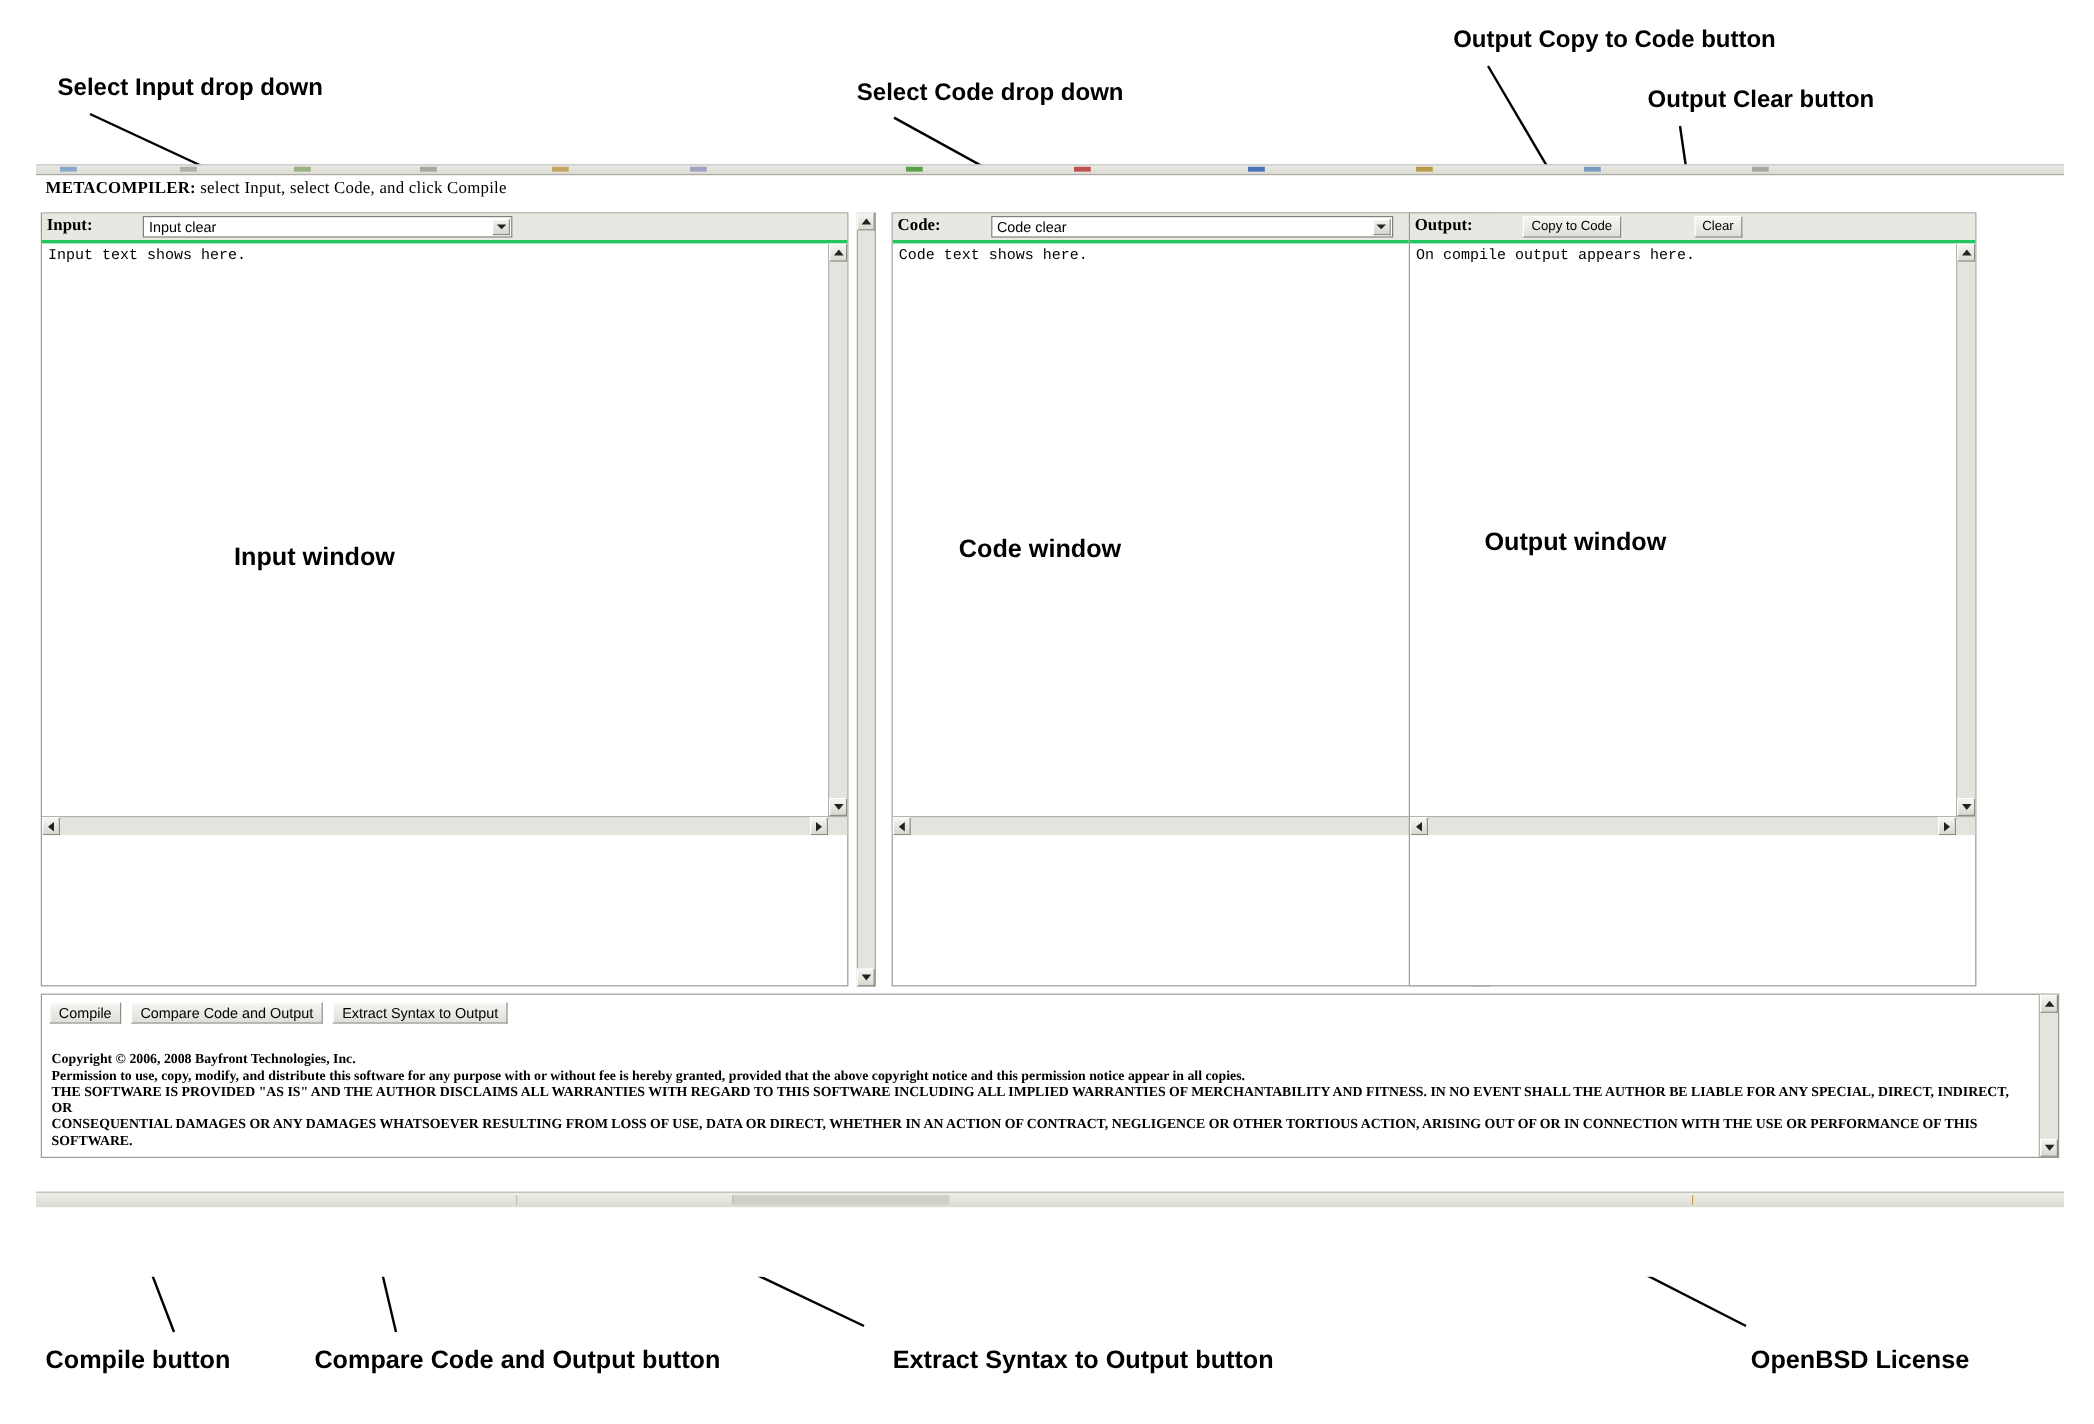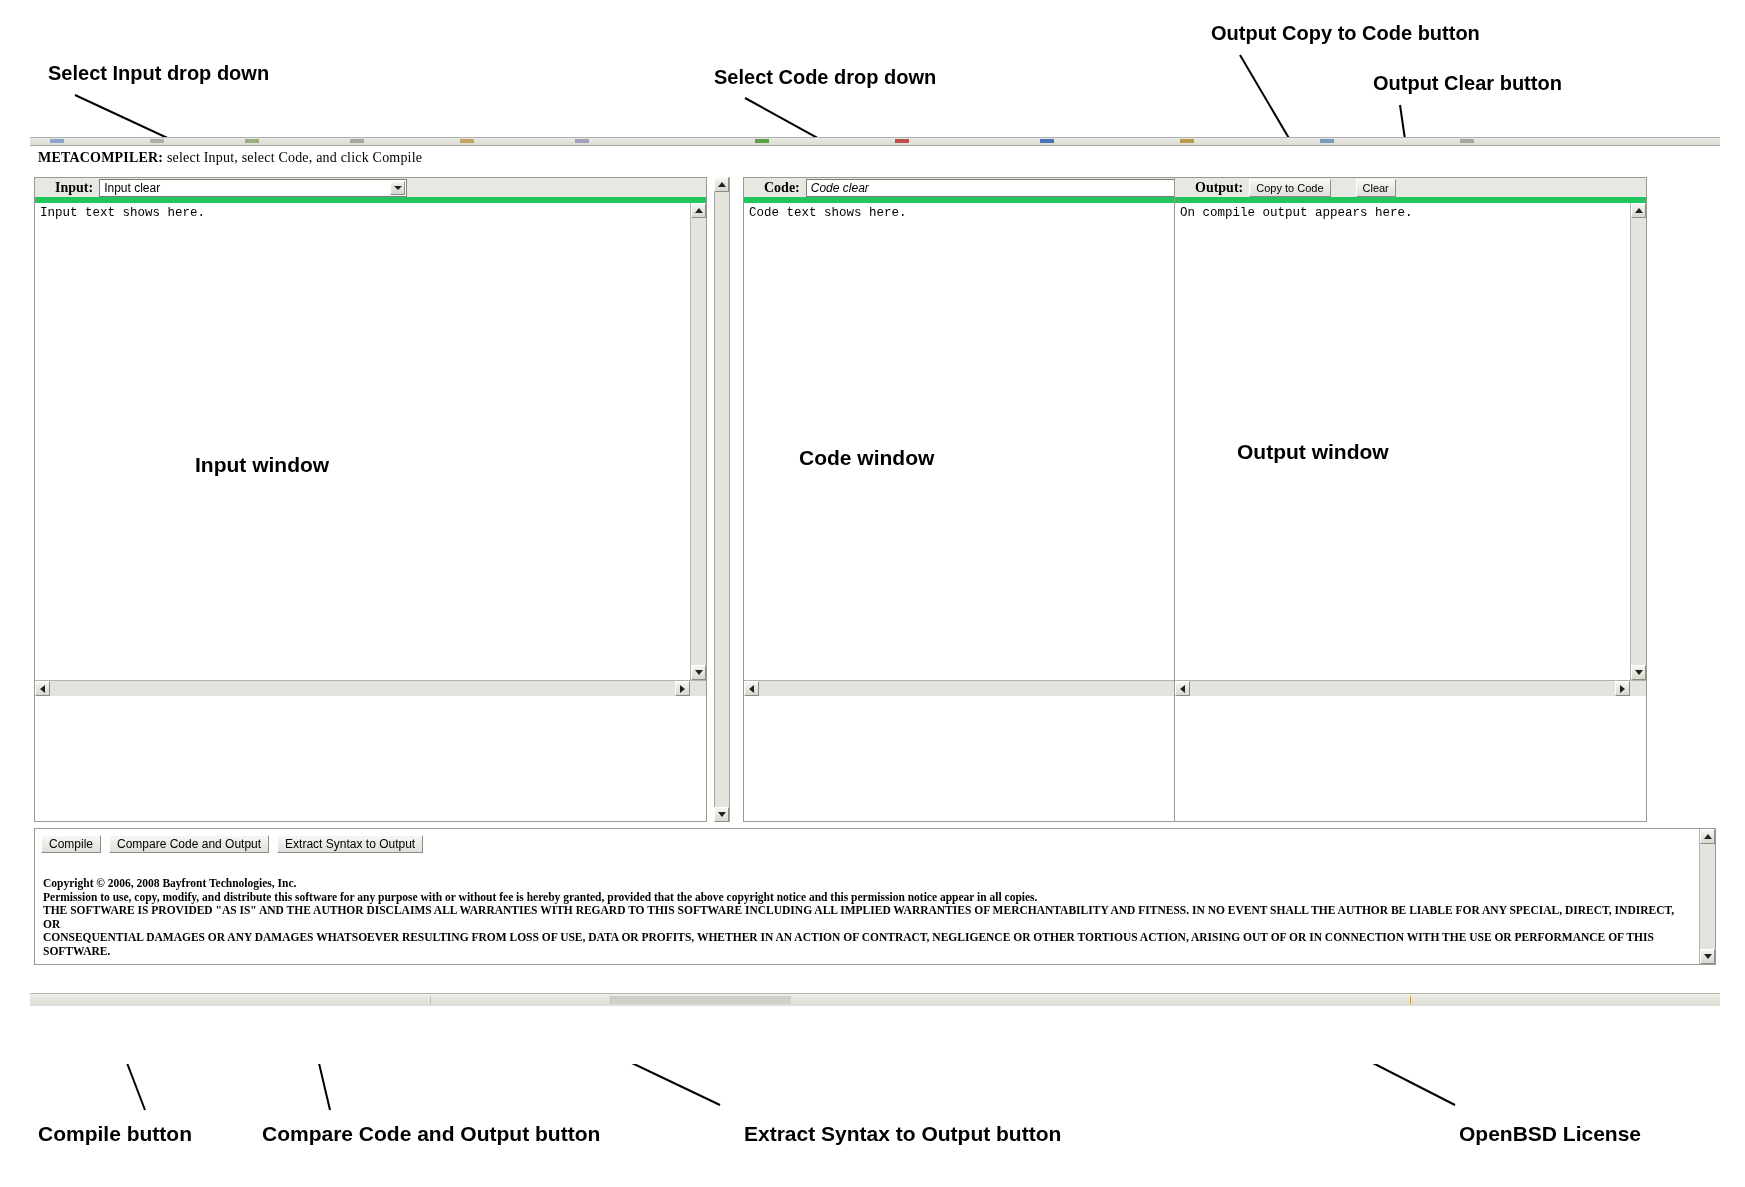--- a/index.html
+++ b/index.html
@@ -86,25 +86,26 @@
     box-sizing: border-box;
   }
   .panel.input  { left: 4px;    width: 673px; }
   .panel.code   { left: 713px;  width: 490px; }
   .panel.output { left: 1144px; width: 473px; }
 
   .panel-head {
     position: relative;
     height: 25px;
     background: #e8e8e2;
-    border-bottom: 6px solid #22c55e;
+    border-bottom: 3px solid #22c55e;
     display: flex;
     align-items: center;
-    padding-left: 20px;
-    box-sizing: border-box;
+    padding-left: 4px;
+    box-sizing: border-box;
+    gap: 36px;
   }
   .panel-label {
     font-family: "Liberation Serif", serif;
     font-size: 14px;
     font-weight: bold;
     color: #000;
     margin-right: 6px;
   }
   .combo {
     position: relative;
@@ -133,21 +134,21 @@
     display:flex;align-items:center;justify-content:center;
   }
   .arrowbox i {
     display:block;
     width:0;height:0;
     border-left:4px solid transparent;
     border-right:4px solid transparent;
     border-top:4px solid #222;
   }
   .combo.input-combo { width: 308px; }
-  .combo.code-combo  { width: 395px; font-style: italic; }
+  .combo.code-combo  { width: 335px; }
 
   .btn {
     font-family: "Liberation Sans", sans-serif;
     font-size: 12px;
     color: #000;
     background: linear-gradient(to bottom,#f6f6f2,#dededa);
     border: 1px solid #8d8d86;
     border-top-color: #ffffff;
     border-left-color: #ffffff;
     padding: 1px 7px;
@@ -462,21 +463,21 @@
       <div class="btn-row">
         <button class="btn">Compile</button>
         <button class="btn">Compare Code and Output</button>
         <button class="btn">Extract Syntax to Output</button>
       </div>
 
       <div class="license">
         <div class="l-copy">Copyright © 2006, 2008 Bayfront Technologies, Inc.</div>
         <div>Permission to use, copy, modify, and distribute this software for any purpose with or without fee is hereby granted, provided that the above copyright notice and this permission notice appear in all copies.</div>
         <div>THE SOFTWARE IS PROVIDED "AS IS" AND THE AUTHOR DISCLAIMS ALL WARRANTIES WITH REGARD TO THIS SOFTWARE INCLUDING ALL IMPLIED WARRANTIES OF MERCHANTABILITY AND FITNESS. IN NO EVENT SHALL THE AUTHOR BE LIABLE FOR ANY SPECIAL, DIRECT, INDIRECT, OR</div>
-        <div>CONSEQUENTIAL DAMAGES OR ANY DAMAGES WHATSOEVER RESULTING FROM LOSS OF USE, DATA OR PROFITS, WHETHER IN AN ACTION OF CONTRACT, NEGLIGENCE OR OTHER TORTIOUS ACTION, ARISING OUT OF OR IN CONNECTION WITH THE USE OR PERFORMANCE OF THIS SOFTWARE.</div>
+        <div>CONSEQUENTIAL DAMAGES OR ANY DAMAGES WHATSOEVER RESULTING FROM LOSS OF USE, DATA OR DIRECT, WHETHER IN AN ACTION OF CONTRACT, NEGLIGENCE OR OTHER TORTIOUS ACTION, ARISING OUT OF OR IN CONNECTION WITH THE USE OR PERFORMANCE OF THIS SOFTWARE.</div>
       </div>
 
       <div class="vbar" style="right:0;top:0;height:100%;">
         <div class="sb-btn up" style="left:0;top:0;">
             <i></i>
           </div>
         <div class="sb-btn down" style="left:0;bottom:0;">
             <i></i>
           </div>
       </div>

